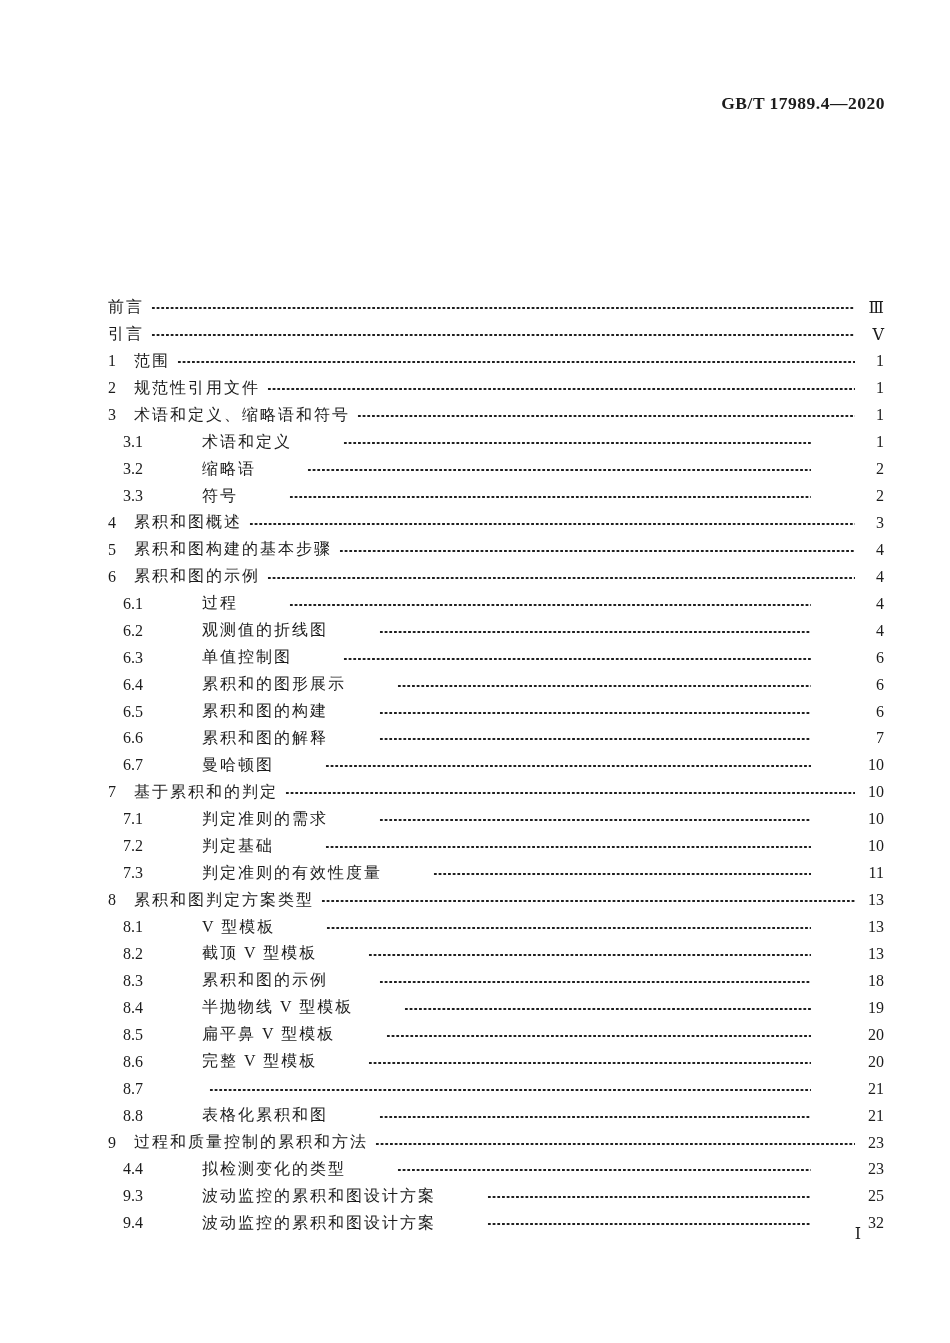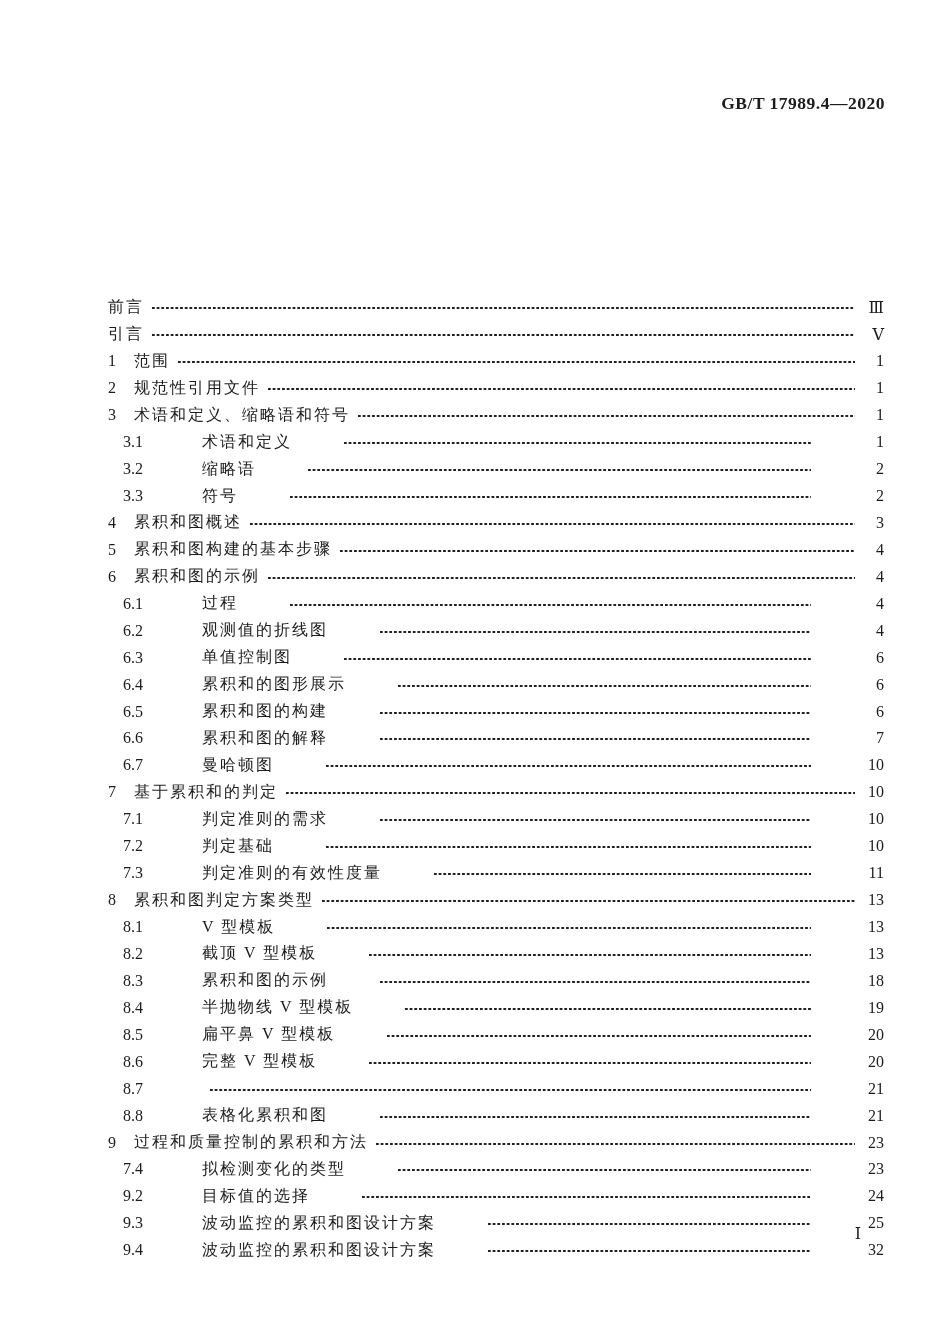--- a/index.html
+++ b/index.html
@@ -269,30 +269,24 @@
         <span class="leader"></span>
         <span class="page">21</span>
       </div>
       <div class="toc-row">
         <span class="num">9</span>
         <span class="label">过程和质量控制的累积和方法</span>
         <span class="leader"></span>
         <span class="page">23</span>
       </div>
       <div class="toc-row sub">
-        <span class="num">7.4</span>
+        <span class="num">4.4</span>
         <span class="label">拟检测变化的类型</span>
         <span class="leader"></span>
         <span class="page">23</span>
-      </div>
-      <div class="toc-row sub">
-        <span class="num">9.2</span>
-        <span class="label">目标值的选择</span>
-        <span class="leader"></span>
-        <span class="page">24</span>
       </div>
       <div class="toc-row sub">
         <span class="num">9.3</span>
         <span class="label">波动监控的累积和图设计方案</span>
         <span class="leader"></span>
         <span class="page">25</span>
       </div>
       <div class="toc-row sub">
         <span class="num">9.4</span>
         <span class="label">波动监控的累积和图设计方案</span>

